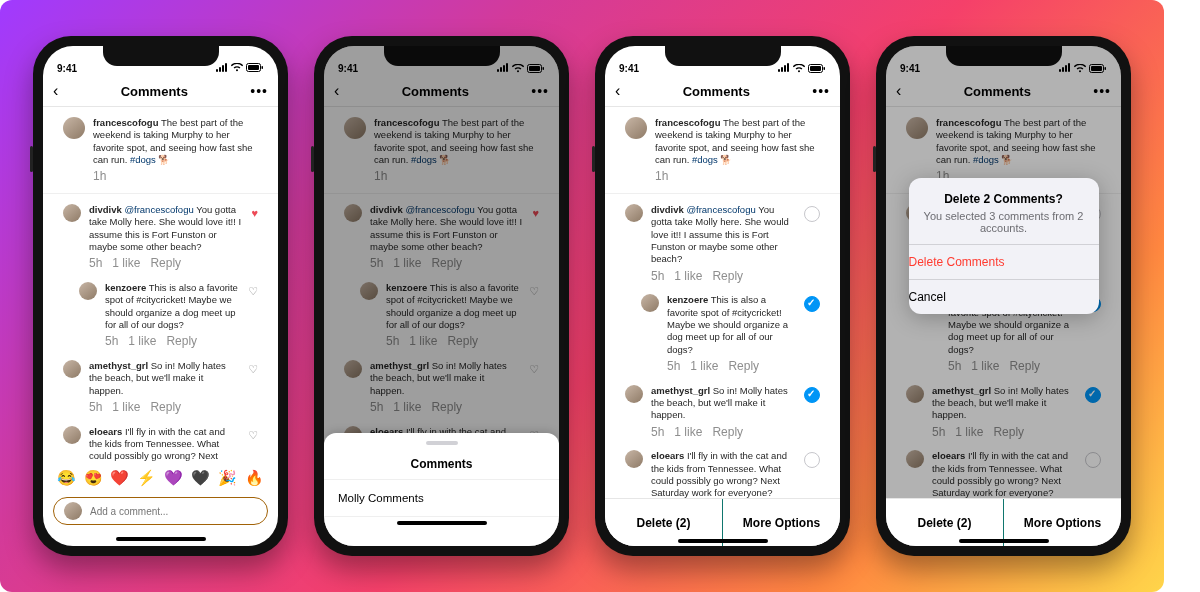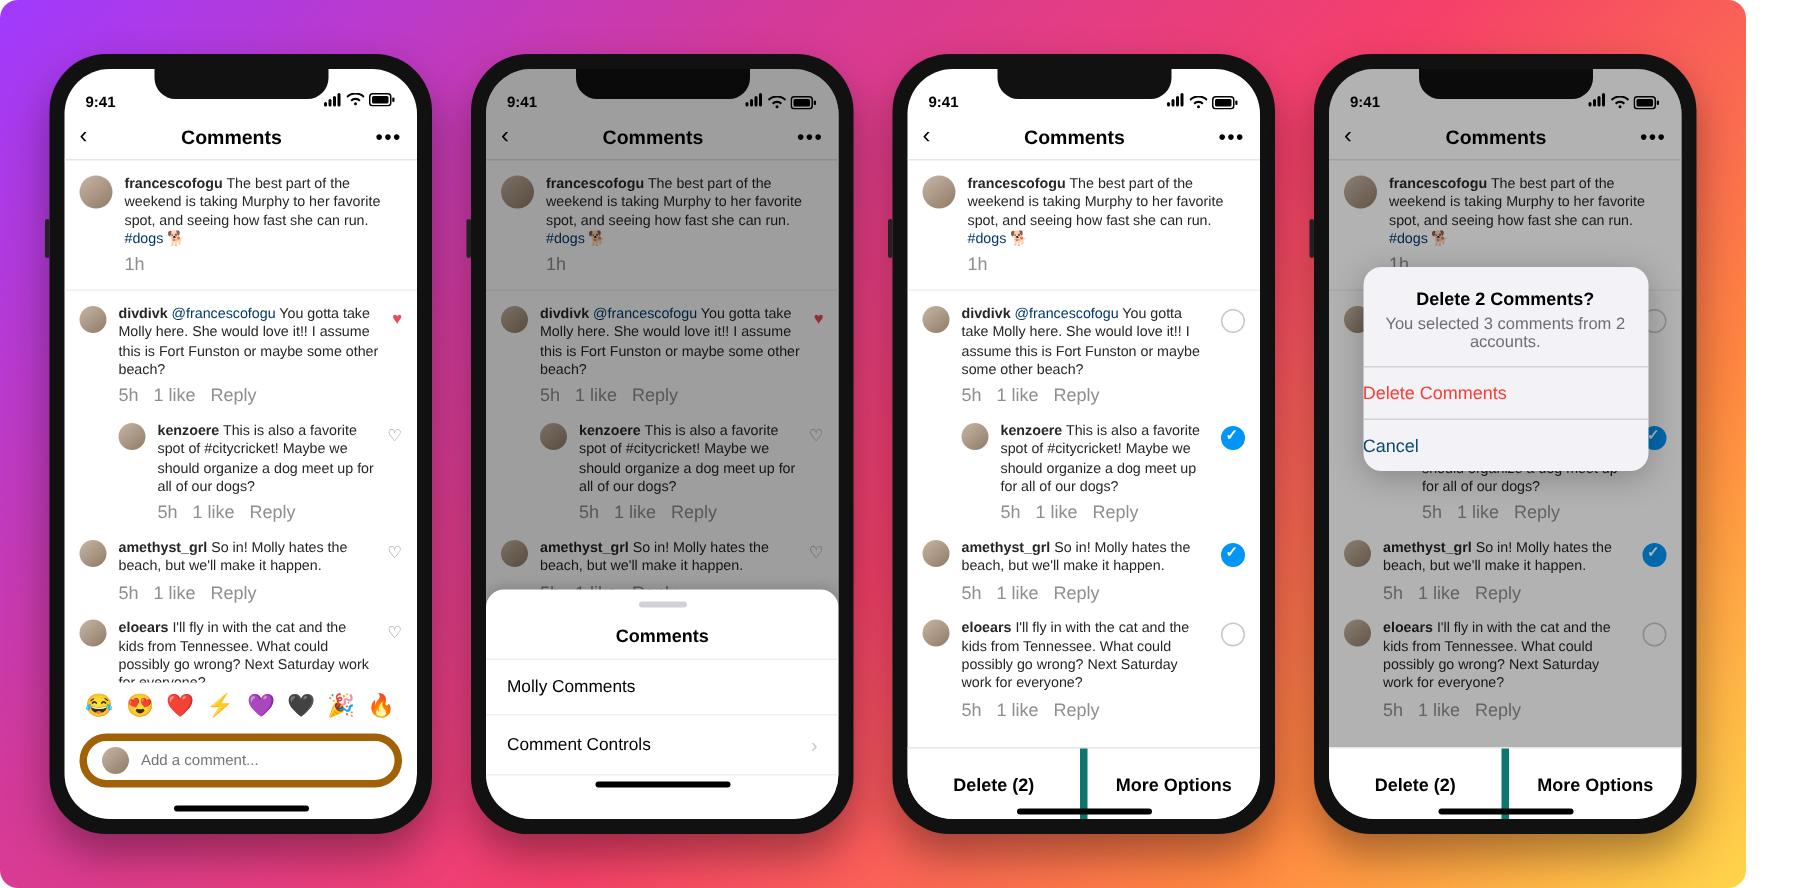--- a/index.html
+++ b/index.html
@@ -35,21 +35,21 @@
   .signal span { width:2px; background:#000; display:inline-block; margin-right:1px; border-radius:1px;}
   .navbar {
     display:flex; align-items:center; justify-content:space-between;
     padding: 6px 10px; border-bottom: 1px solid #e6e6e6;
   }
   .nav-title { font-size: 13px; font-weight: 600; }
   .chev { font-size: 16px; font-weight: 400; }
   .dots { font-size: 14px; letter-spacing: 1px; }
   .feed { flex: 1; overflow: hidden; padding: 4px 0 0; font-size: 9.5px; line-height: 1.3; }
   .post, .comment {
-    display:flex; padding: 6px 10px 4px; gap: 8px;
+    display:flex; padding: 6px 20px 4px; gap: 8px;
   }
   .comment.reply { padding-left: 36px; }
   .avatar {
     flex: 0 0 22px; width:22px; height:22px; border-radius:50%;
     background: linear-gradient(140deg,#c8b6a6,#8e7a66);
   }
   .avatar.small { flex:0 0 18px; width:18px; height:18px; }
   .body { flex:1; color:#262626; }
   .body b { font-weight:600; }
   .mention { color:#00376b; }
@@ -67,21 +67,21 @@
   .select-circle.checked::after{
     content:"✓"; color:#fff; font-size:10px; position:absolute; top:-1px; left:2px; font-weight:700;
   }
   .divider { border-top:1px solid #efefef; margin:4px 0; }
 
   .emoji-row {
     display:flex; justify-content:space-around; padding:6px 10px; font-size:15px;
   }
   .composer {
     margin:4px 10px 8px; display:flex; align-items:center; gap:8px;
-    border:5px solid #a16207; border-radius:18px; padding:4px 10px;
+    border:1px solid #a16207; border-radius:18px; padding:4px 10px;
   }
   .composer input {
     border:none; outline:none; flex:1; font-size:10px; background:transparent;
   }
   .home-ind { width:90px; height:4px; background:#000; border-radius:3px; margin:4px auto 5px; }
 
   .dim-overlay { position:absolute; inset:0; background:rgba(0,0,0,0.38); z-index:10; }
   .dim-overlay.soft { background:rgba(0,0,0,0.30); }
 
   .action-sheet {
@@ -94,35 +94,35 @@
   .sheet-row { padding:12px 14px; font-size:11.5px; border-bottom:1px solid #efefef; display:flex; justify-content:space-between; align-items:center;}
   .sheet-row:last-child{border-bottom:none;}
   .sheet-chev { color:#c7c7cc; font-size:13px;}
 
   .bottom-bar {
     position:absolute; left:0; right:0; bottom:0; z-index:20;
     background:#fff; border-top:1px solid #e6e6e6;
     display:flex; height:48px;
   }
   .bb-btn { flex:1; display:flex; align-items:center; justify-content:center; font-size:12px; font-weight:700; position:relative;}
-  .bb-btn + .bb-btn { border-left:5px solid #0f766e;text-align:center; }
+  .bb-btn + .bb-btn { border-left:1px solid #0f766e;text-align:center; }
   .bottom-bar + .home-ind-wrap { position:absolute; bottom:3px; left:0; right:0; z-index:21;}
   .home-ind-wrap .home-ind { margin:0 auto; }
 
   .alert {
     position:absolute; z-index:30; left:50%; top:40%; transform:translate(-50%,-50%);
     width:190px; background:#f2f2f7; border-radius:12px; overflow:hidden;
     box-shadow:0 4px 22px rgba(0,0,0,0.25);
   }
   .alert-head { text-align:center; padding:14px 14px 10px; }
   .alert-title { font-size:12px; font-weight:600; margin-bottom:4px;}
   .alert-msg { font-size:11px; color:#6d6d72; }
   .alert-btn { border-top:1px solid #d1d1d6; text-align:left; padding:10px 0; font-size:12px;}
   .alert-btn.destructive { color:#ff3b30; font-weight:500; }
-  .alert-btn.cancel { color:#0c4a6e; }
+  .alert-btn.cancel { color:#000000; }
 </style>
 </head>
 <body>
 
 <div class="stage">
 
   <div class="phone">
     <div class="screen">
       <div class="notch"></div>
       <div class="statusbar">
@@ -306,24 +306,20 @@
             <span class="heart">♡</span>
           </div>
       </div>
       <div class="dim-overlay"></div>
       <div class="action-sheet">
         <div class="sheet-grabber"></div>
         <div class="sheet-title">Comments</div>
         <div class="sheet-row">
             <span>Molly Comments</span>
           </div>
-        <div class="sheet-row">
-            <span>Comment Controls</span>
-            <span class="sheet-chev">›</span>
-          </div>
         <div class="home-ind"></div>
       </div>
     </div>
   </div>
 
   <div class="phone">
     <div class="screen">
       <div class="notch"></div>
       <div class="statusbar">
         <span>9:41</span>

